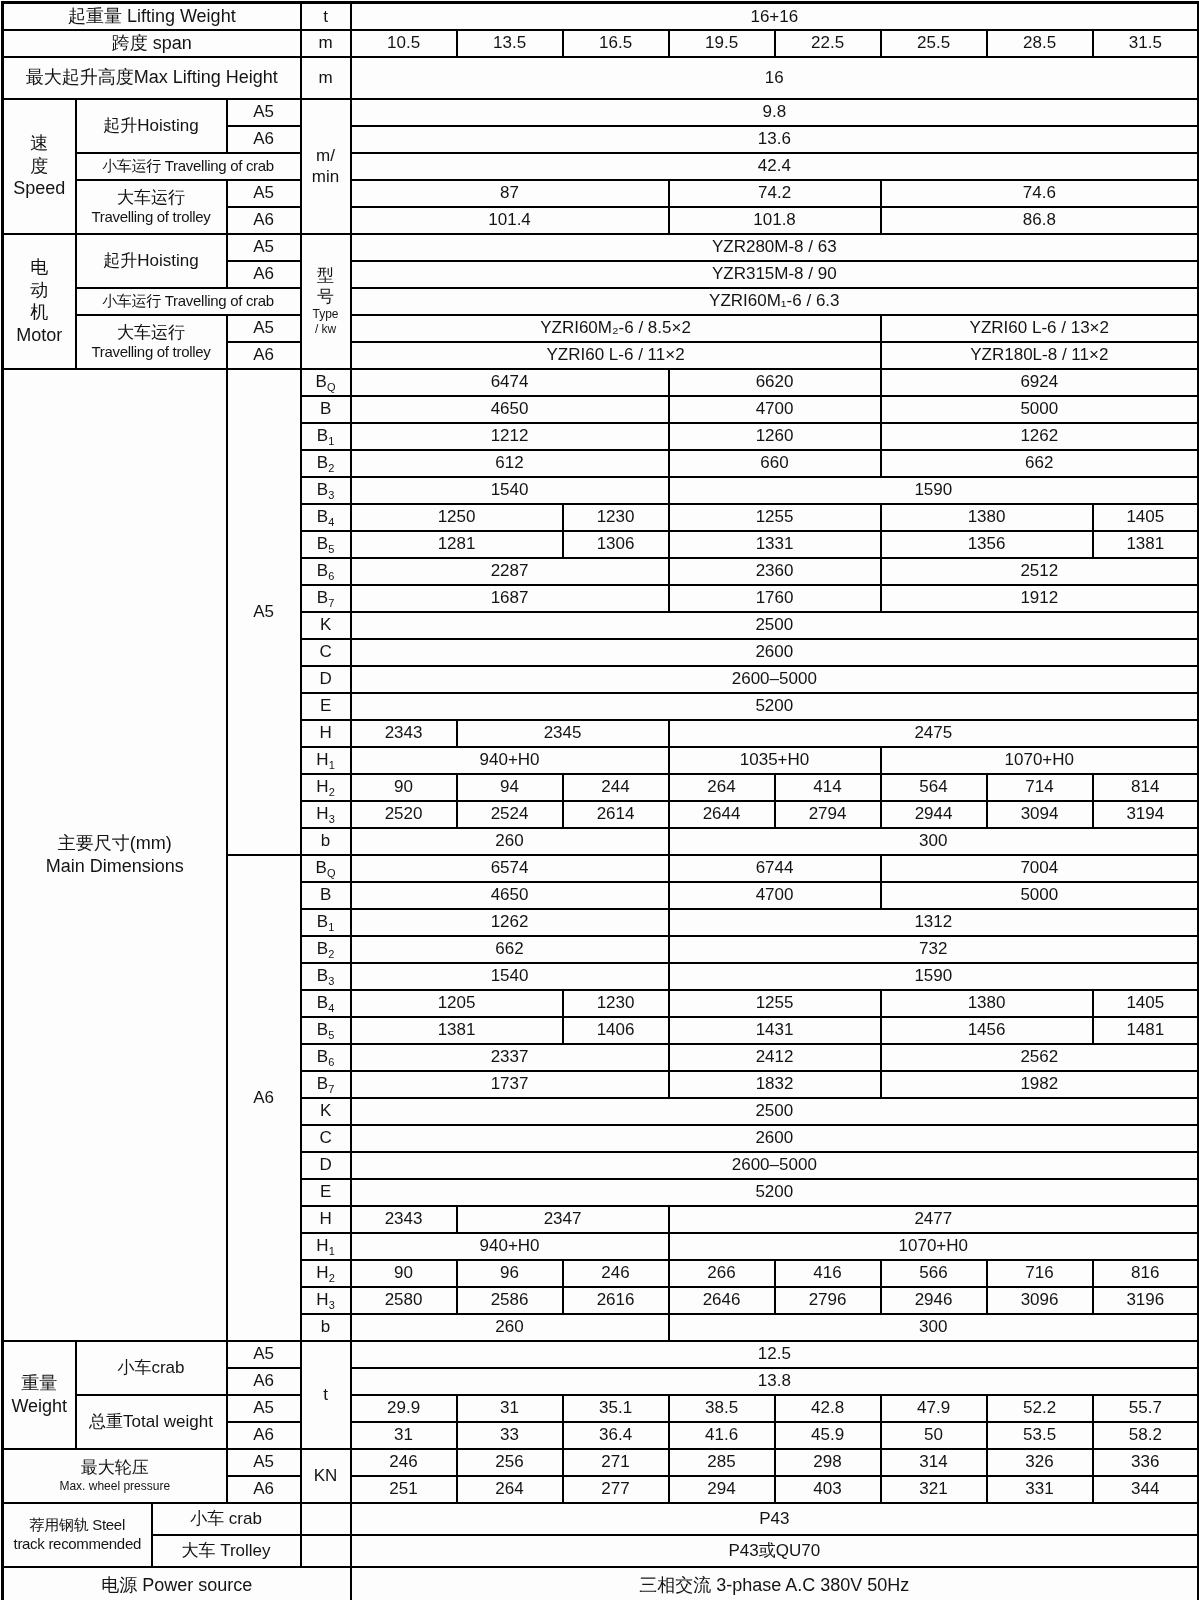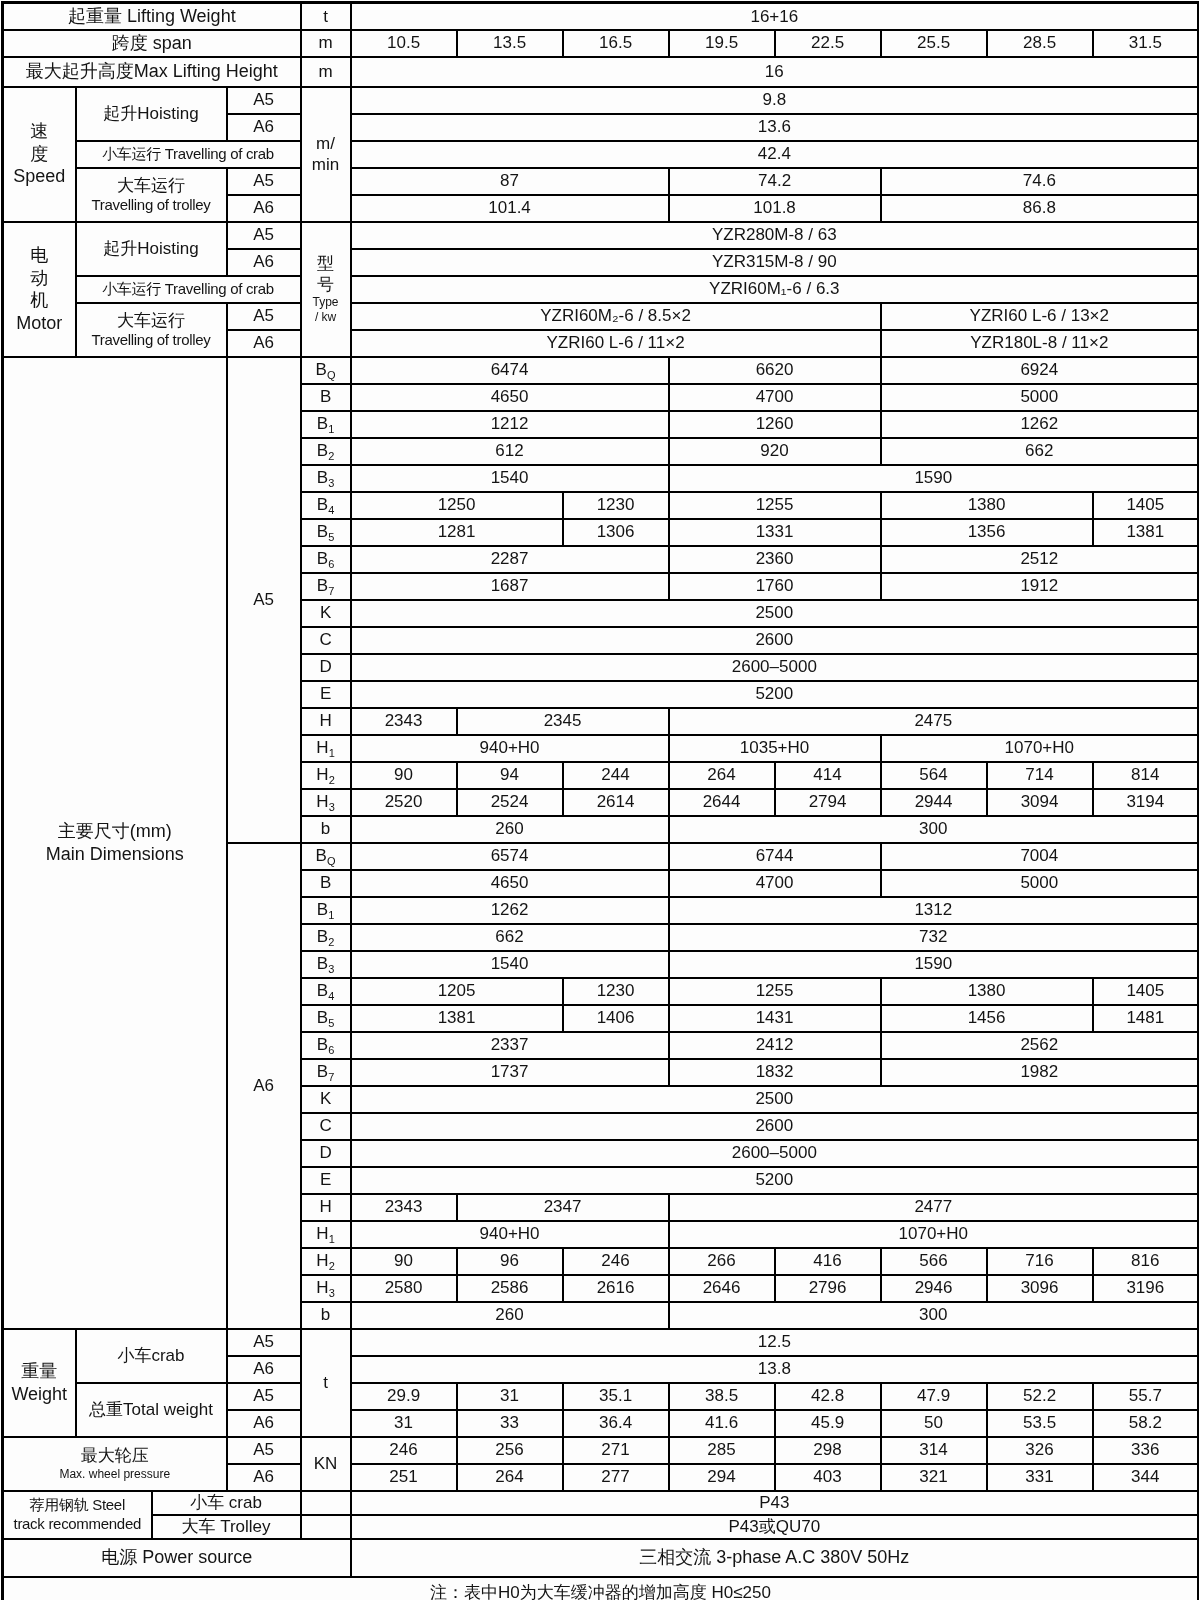--- a/index.html
+++ b/index.html
@@ -16,21 +16,21 @@
     border:2px solid #000;
     text-align:center;
     vertical-align:middle;
     font-size:17px;
     line-height:1.12;
     padding:0 1px;
     overflow:hidden;
     word-break:break-all;
   }
   tr{height:27px;}
-  tr.h-track{height:24px;border-radius:12px;}
+  tr.h-track{height:32px;border-radius:12px;}
   tr.h-power{height:38px;}
   tr.h-note{height:32px;}
   .lg{font-size:18px;}
   .md{font-size:12px;}
   .sm{font-size:15px;letter-spacing:-0.3px;}
   sub{font-size:11px;line-height:0;}
   .stack div{line-height:1.25;}
 </style>
 </head>
 <body>
@@ -65,21 +65,21 @@
     <td>10.5</td>
     <td>13.5</td>
     <td>16.5</td>
     <td>19.5</td>
     <td>22.5</td>
     <td>25.5</td>
     <td>28.5</td>
     <td>31.5</td>
   </tr>
 
-  <tr style="height:30px">
+  <tr style="height:42px">
     <td colspan="4" class="lg">最大起升高度Max Lifting Height</td>
     <td>m</td>
     <td colspan="8">16</td>
   </tr>
 
   <tr>
     <td rowspan="5" class="stack lg">
       <div>速</div>
       <div>度</div>
       <div>Speed</div>
@@ -176,21 +176,21 @@
   </tr>
   <tr>
     <td><span>B</span><sub>1</sub></td>
     <td colspan="3">1212</td>
     <td colspan="2">1260</td>
     <td colspan="3">1262</td>
   </tr>
   <tr>
     <td><span>B</span><sub>2</sub></td>
     <td colspan="3">612</td>
-    <td colspan="2">920</td>
+    <td colspan="2">660</td>
     <td colspan="3">662</td>
   </tr>
   <tr>
     <td><span>B</span><sub>3</sub></td>
     <td colspan="3">1540</td>
     <td colspan="5">1590</td>
   </tr>
   <tr>
     <td><span>B</span><sub>4</sub></td>
     <td colspan="2">1250</td>

